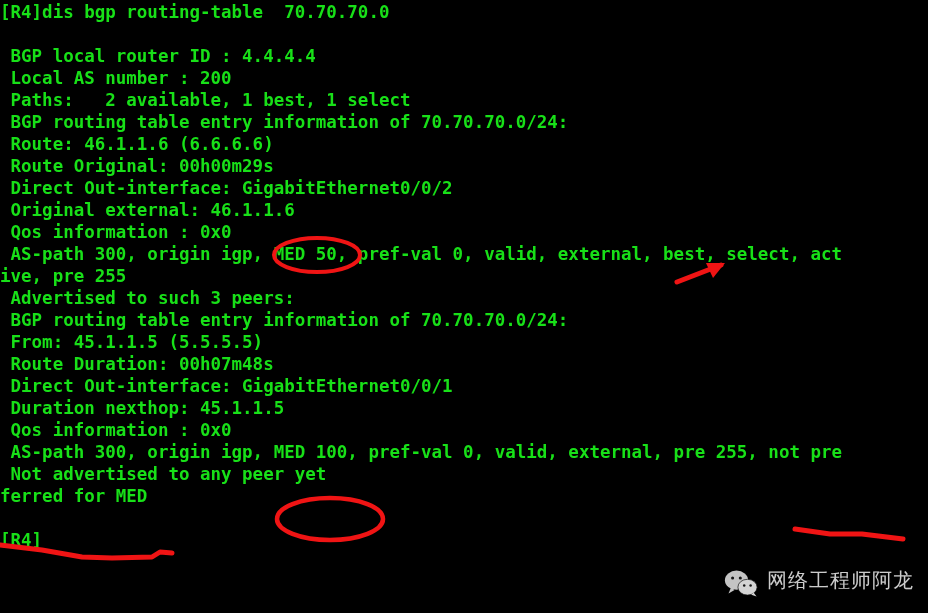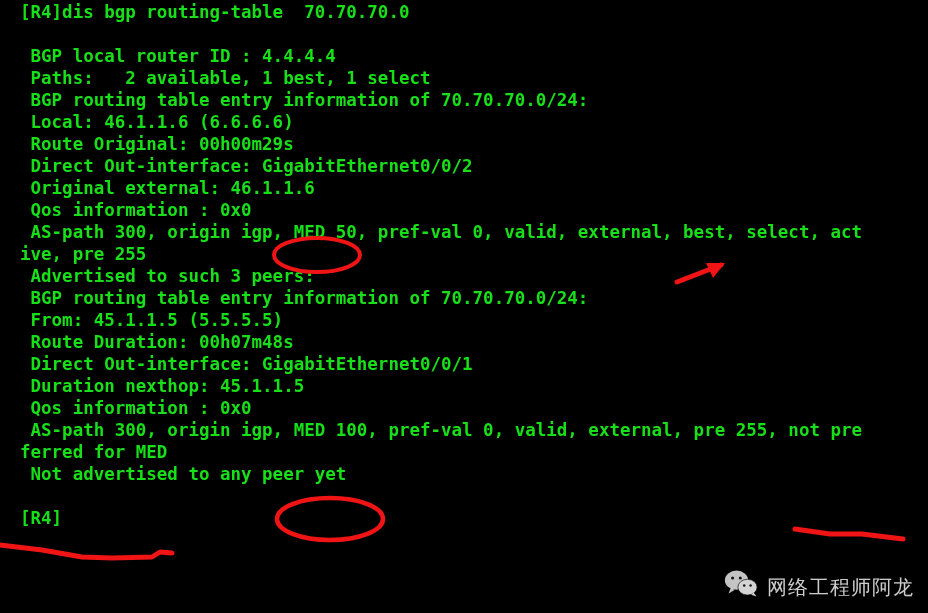--- a/index.html
+++ b/index.html
@@ -29,21 +29,20 @@
     height: 22px;
     line-height: 22px;
     font-size: 17.5px;
     font-weight: bold;
     letter-spacing: 0px;
     color: #18e018;
     white-space: pre;
     font-family: "DejaVu Sans Mono", "Liberation Mono", monospace;
     transform: scaleX(0.999);
     transform-origin: left center;
-    margin-left: 20px;
   }
   .tline.blank {
     color: transparent;
   }
   
   #annotations {
     position: absolute;
     left: 0;
     top: 0;
     width: 928px;
@@ -57,21 +56,21 @@
     width: 928px;
     height: 613px;
     overflow: visible;
   }
   
   #watermark {
     position: absolute;
     right: 14px;
     bottom: 16px;
     display: flex;
-    align-items: flex-end;
+    align-items: flex-start;
     gap: 9px;
     opacity: 0.88;
   }
   #watermark .wm-text {
     color: #e8e8e8;
     font-size: 20px;
     font-family: "DejaVu Sans", "Liberation Sans", sans-serif;
     letter-spacing: 1px;
     line-height: 1;
     white-space: nowrap;
@@ -84,39 +83,40 @@
 </style>
 </head>
 <body>
 
 <div id="screen">
 
   <div id="terminal">
     <span class="tline">[R4]dis bgp routing-table  70.70.70.0</span>
     <span class="tline blank"></span>
     <span class="tline"> BGP local router ID : 4.4.4.4</span>
+    <span class="tline"> Local AS number : 200</span>
     <span class="tline"> Paths:   2 available, 1 best, 1 select</span>
     <span class="tline"> BGP routing table entry information of 70.70.70.0/24:</span>
-    <span class="tline"> Local: 46.1.1.6 (6.6.6.6)</span>
+    <span class="tline"> Route: 46.1.1.6 (6.6.6.6)</span>
     <span class="tline"> Route Original: 00h00m29s</span>
     <span class="tline"> Direct Out-interface: GigabitEthernet0/0/2</span>
     <span class="tline"> Original external: 46.1.1.6</span>
     <span class="tline"> Qos information : 0x0</span>
     <span class="tline"> AS-path 300, origin igp, MED 50, pref-val 0, valid, external, best, select, act</span>
     <span class="tline">ive, pre 255</span>
     <span class="tline"> Advertised to such 3 peers:</span>
     <span class="tline"> BGP routing table entry information of 70.70.70.0/24:</span>
     <span class="tline"> From: 45.1.1.5 (5.5.5.5)</span>
     <span class="tline"> Route Duration: 00h07m48s</span>
     <span class="tline"> Direct Out-interface: GigabitEthernet0/0/1</span>
     <span class="tline"> Duration nexthop: 45.1.1.5</span>
     <span class="tline"> Qos information : 0x0</span>
     <span class="tline"> AS-path 300, origin igp, MED 100, pref-val 0, valid, external, pre 255, not pre</span>
+    <span class="tline"> Not advertised to any peer yet</span>
     <span class="tline">ferred for MED</span>
-    <span class="tline"> Not advertised to any peer yet</span>
     <span class="tline blank"></span>
     <span class="tline">[R4]</span>
   </div>
 
   <div id="annotations">
     <svg class="ann-svg" viewBox="0 0 928 613" xmlns="http://www.w3.org/2000/svg">
       <ellipse cx="317" cy="255" rx="43" ry="17" fill="none" stroke="#f01414" stroke-width="4"></ellipse>
       <ellipse cx="330" cy="519" rx="53" ry="21" fill="none" stroke="#f01414" stroke-width="4.5"></ellipse>
       <g>
         <line x1="677" y1="282" x2="721" y2="265" stroke="#f01414" stroke-width="5" stroke-linecap="round"></line>

